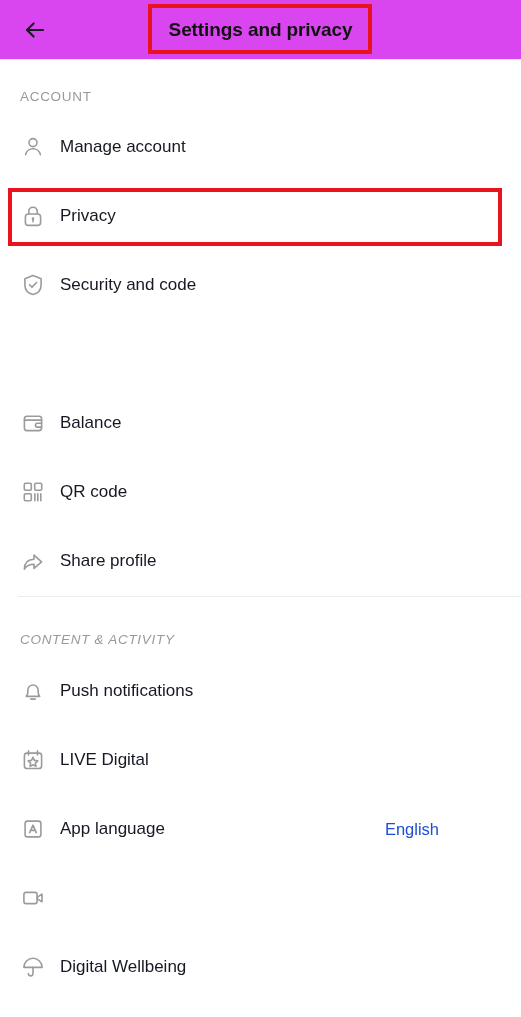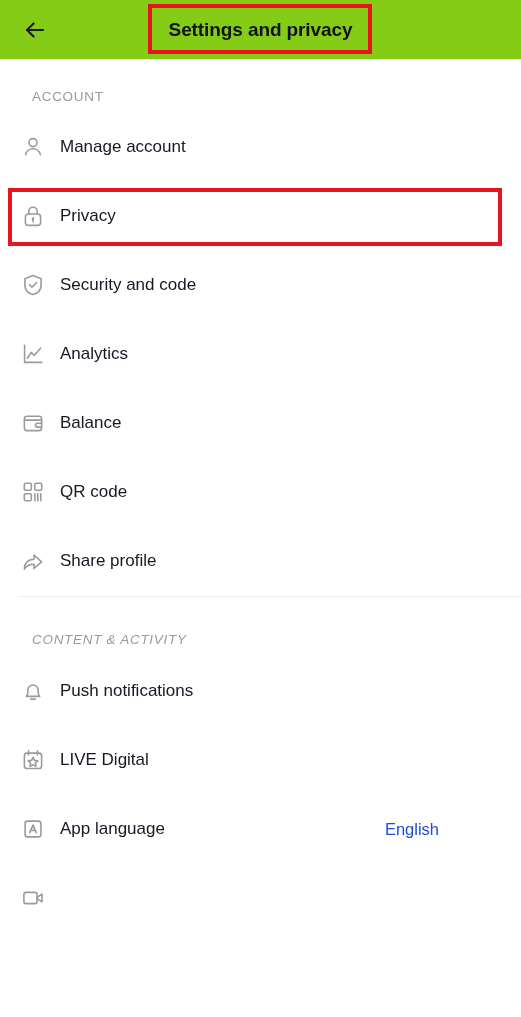--- a/index.html
+++ b/index.html
@@ -11,21 +11,21 @@
     overflow:hidden;
     position:relative;
   }
   .screen{position:relative;width:521px;height:1017px;background:#fff;overflow:hidden;}
 
   
   .header{
     position:relative;
     height:59px;
     display:flex;align-items:center;
-    background:#84cc16;
+    background:#d946ef;
     border-bottom:1px solid #ececec;
   }
   .back-btn{
     position:absolute;left:12px;top:0;height:59px;
     width:46px;display:flex;align-items:center;justify-content:center;
     cursor:pointer;
   }
   .back-btn svg{display:block;}
   .header-title{
     width:100%;
@@ -42,21 +42,21 @@
     border:4px solid #e8131f;
     box-sizing:border-box;
     display:flex;align-items:center;justify-content:center;
   }
 
   
   .section-label{
     color:#9a9a9a;
     font-size:13.5px;
     letter-spacing:0.7px;
-    padding-left:32px;
+    padding-left:20px;
   }
   .sec-account{position:absolute;left:0;top:89px;}
   .sec-content{position:absolute;left:0;top:632px;font-style:italic;}
 
   
   .divider{
     position:absolute;
     left:18px;right:0;
     height:1px;
     background:#ededed;
@@ -150,29 +150,20 @@
   <div class="row" style="top:262px">
     <span class="icon">
       <svg width="24" height="24" viewBox="0 0 24 24">
         <path class="st" d="M12 2.6 3.9 5.8v6.1c0 4.6 3.3 8.3 8.1 9.6 4.8-1.3 8.1-5 8.1-9.6V5.8z"></path>
         <path class="st" d="M8.6 11.7 11 14.1l4.6-4.6"></path>
       </svg>
     </span>
     <span class="label">Security and code</span>
   </div>
 
-  <div class="row" style="top:331px">
-    <span class="icon">
-      <svg width="24" height="24" viewBox="0 0 24 24">
-        <path class="st" d="M3.6 3.2v17.2h17.2"></path>
-        <path class="st" d="M6.4 16.2 10.2 10.4 13.3 13.3 19.6 6.2"></path>
-      </svg>
-    </span>
-    <span class="label">Analytics</span>
-  </div>
 
   <div class="row" style="top:400px">
     <span class="icon">
       <svg width="24" height="24" viewBox="0 0 24 24">
         <rect class="st" x="3.4" y="5.2" width="17.2" height="14.4" rx="2.6"></rect>
         <path class="st" d="M3.4 9.1h17.2"></path>
         <path class="st" d="M20.6 12.3h-4.2a1.9 1.9 0 0 0 0 3.8h4.2"></path>
       </svg>
     </span>
     <span class="label">Balance</span>
@@ -237,16 +228,25 @@
 
   <div class="row" style="top:875px">
     <span class="icon">
       <svg width="24" height="24" viewBox="0 0 24 24">
         <rect class="st" x="2.9" y="6.4" width="13.2" height="11.2" rx="2.2"></rect>
         <path class="st" d="m16.1 11.4 4.9-3.2v7.6l-4.9-3.2z"></path>
       </svg>
     </span>
   </div>
 
+  <div class="row" style="top:944px">
+    <span class="icon">
+      <svg width="24" height="24" viewBox="0 0 24 24">
+        <path class="st" d="M2.9 12.4a9.1 9.1 0 0 1 18.2 0z"></path>
+        <path class="st" d="M12 12.4v6.2a2.3 2.3 0 0 1-4.6 0"></path>
+      </svg>
+    </span>
+    <span class="label">Digital Wellbeing</span>
+  </div>
 
   <div class="hl-privacy"></div>
 
 </div>
 
 </body></html>

